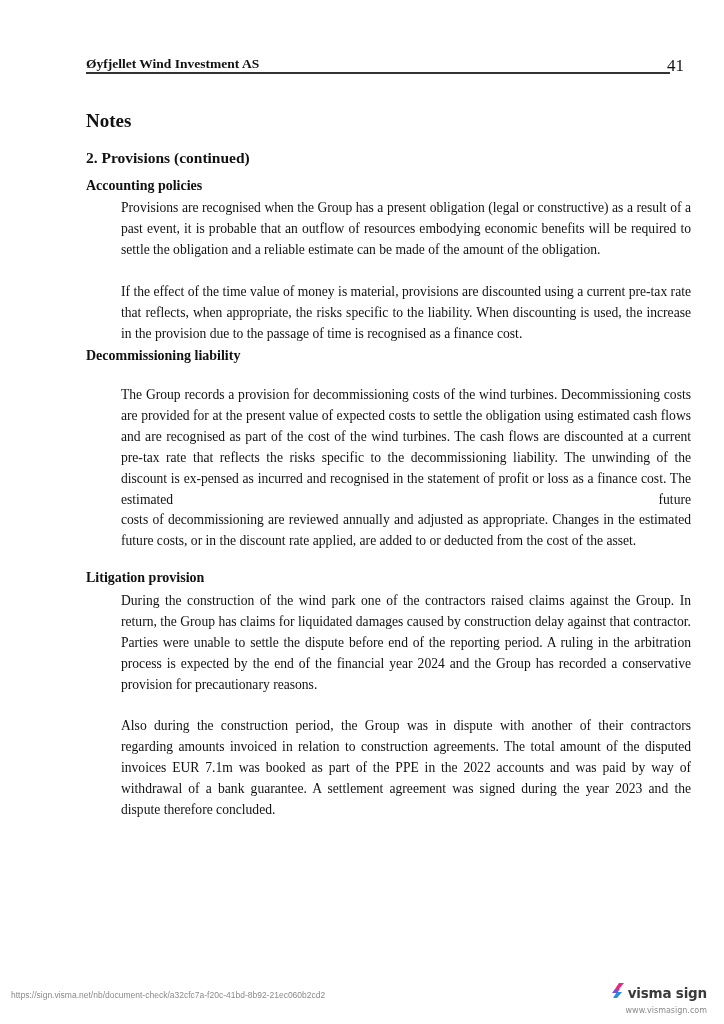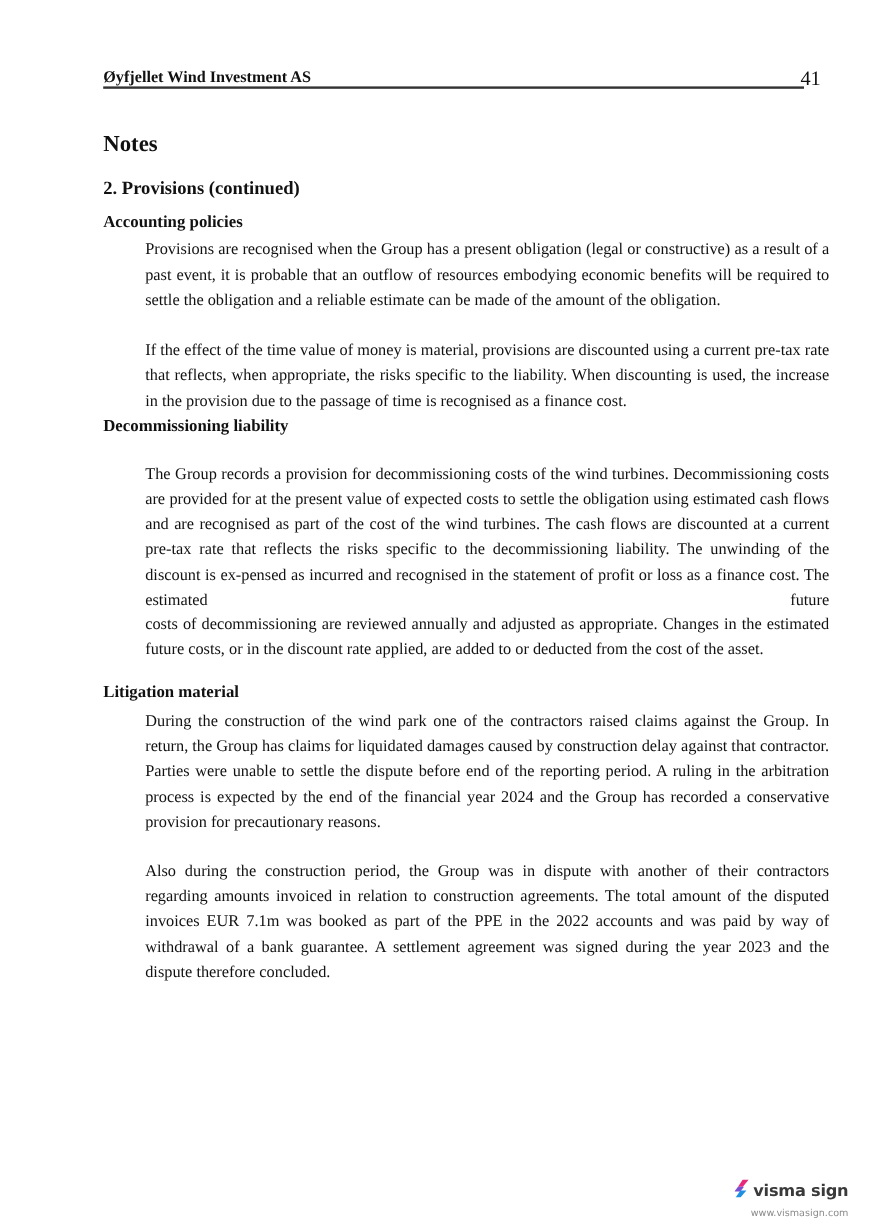--- a/index.html
+++ b/index.html
@@ -38,25 +38,26 @@
 <div class="section-title">2. Provisions (continued)</div>
 
 <div class="sub" style="top:178px;">Accounting policies</div>
 <div class="para" style="top:197px;">Provisions are recognised when the Group has a present obligation (legal or constructive) as a result of a past event, it is probable that an outflow of resources embodying economic benefits will be required to settle the obligation and a reliable estimate can be made of the amount of the obligation.</div>
 <div class="para" style="top:281px;">If the effect of the time value of money is material, provisions are discounted using a current pre-tax rate that reflects, when appropriate, the risks specific to the liability. When discounting is used, the increase in the provision due to the passage of time is recognised as a finance cost.</div>
 
 <div class="sub" style="top:348px;">Decommissioning liability</div>
 <div class="para" style="top:384px; text-align-last: justify;">The Group records a provision for decommissioning costs of the wind turbines. Decommissioning costs are provided for at the present value of expected costs to settle the obligation using estimated cash flows and are recognised as part of the cost of the wind turbines. The cash flows are discounted at a current pre-tax rate that reflects the risks specific to the decommissioning liability. The unwinding of the discount is ex-pensed as incurred and recognised in the statement of profit or loss as a finance cost. The estimated future</div>
 <div class="para" style="top:509px;">costs of decommissioning are reviewed annually and adjusted as appropriate. Changes in the estimated future costs, or in the discount rate applied, are added to or deducted from the cost of the asset.</div>
 
-<div class="sub" style="top:570px;">Litigation material</div>
+<div class="sub" style="top:570px;">Litigation provision</div>
 <div class="para" style="top:590px;">During the construction of the wind park one of the contractors raised claims against the Group. In return, the Group has claims for liquidated damages caused by construction delay against that contractor. Parties were unable to settle the dispute before end of the reporting period. A ruling in the arbitration process is expected by the end of the financial year 2024 and the Group has recorded a conservative provision for precautionary reasons.</div>
 <div class="para" style="top:715px;">Also during the construction period, the Group was in dispute with another of their contractors regarding amounts invoiced in relation to construction agreements. The total amount of the disputed invoices EUR 7.1m was booked as part of the PPE in the 2022 accounts and was paid by way of withdrawal of a bank guarantee. A settlement agreement was signed during the year 2023 and the dispute therefore concluded.</div>
 
 <div class="footer-left">
+  <div>https://sign.visma.net/nb/document-check/a32cfc7a-f20c-41bd-8b92-21ec060b2cd2</div>
 </div>
 
 <div class="footer-right">
   <div class="brand">
     <span>
       <svg width="12" height="15" viewBox="0 0 12 15">
         <path d="M7 0 L12 0 L7 6 L3 6 Z" fill="#e8287c"></path>
         <path d="M3 6 L8 6 L5 10 L0 10 Z" fill="#7a4fd0"></path>
         <path d="M5 9 L10 9 L5 15 L1 15 Z" fill="#1e8fe1"></path>
       </svg>

